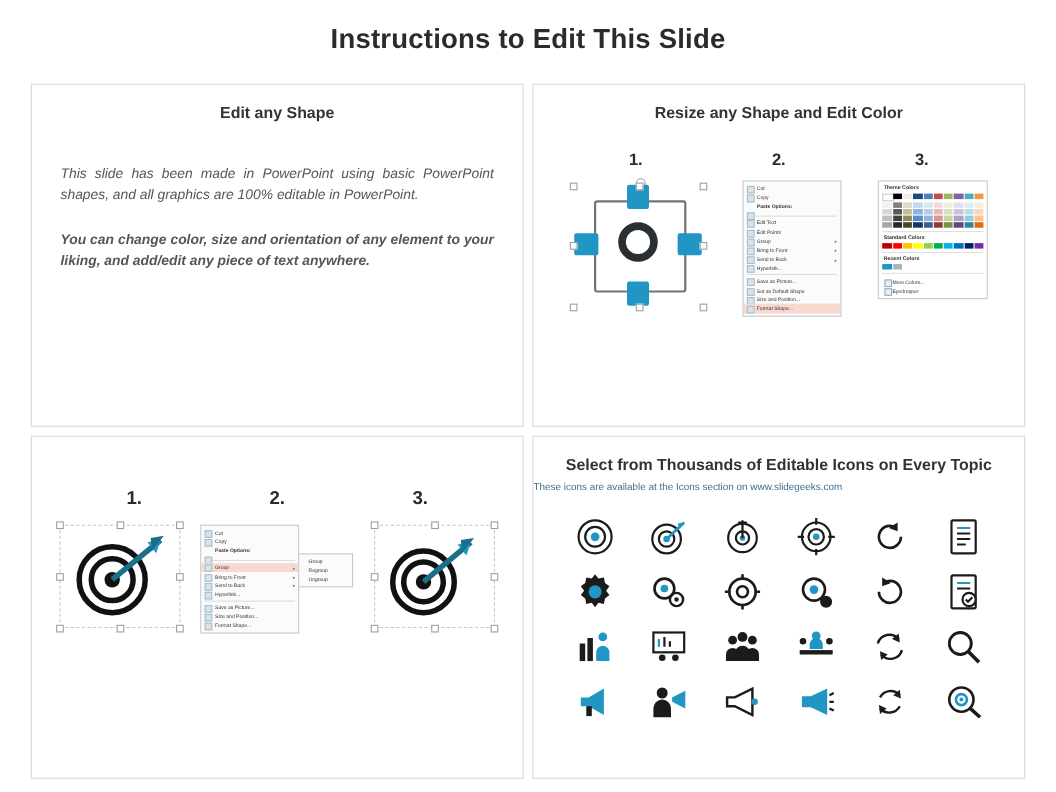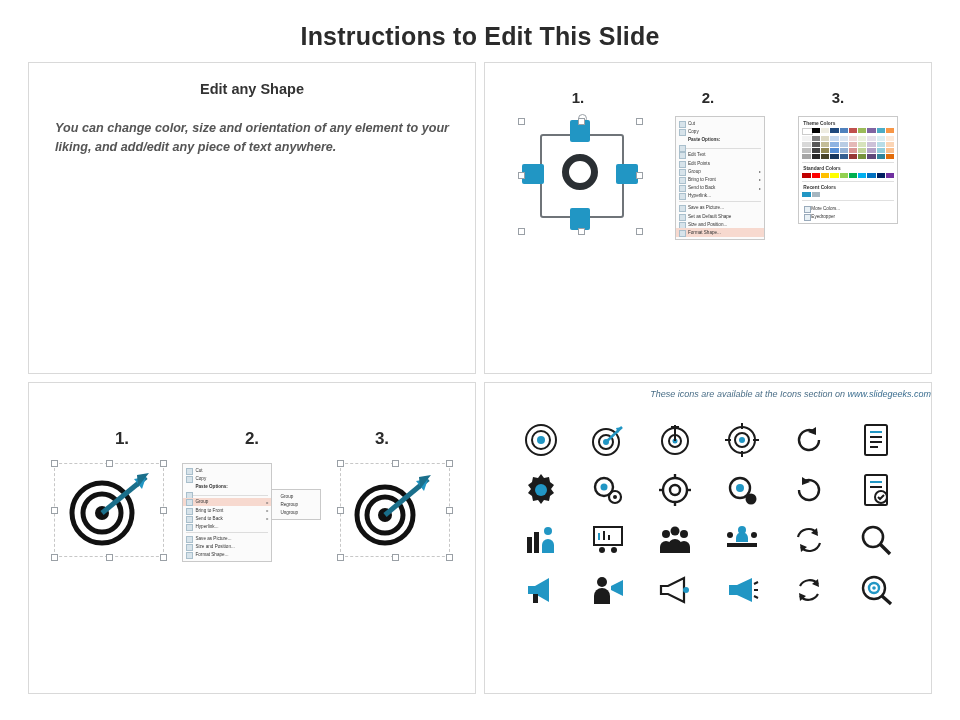--- a/index.html
+++ b/index.html
@@ -14,21 +14,21 @@
   .title{
     text-align:center;
     font-size:25px;
     font-weight:bold;
     color:#2b2b2b;
     padding-top:22px;
     letter-spacing:.2px;
   }
   .grid{
     position:absolute;
-    left:28px;top:62px;
+    left:28px;top:76px;
     width:904px;height:630px;
     display:grid;
     grid-template-columns:448px 448px;
     grid-template-rows:312px 312px;
     gap:8px;
   }
   .panel{
     border:1px solid #d9d9d9;
     background:#fff;
     position:relative;
@@ -36,25 +36,24 @@
     overflow:hidden;
   }
   .panel-title{
     text-align:center;
     font-size:14.5px;
     font-weight:bold;
     color:#333;
     margin-top:18px;
   }
   .panel-sub{
-    text-align:right;
+    text-align:left;
     font-size:9px;
     color:#4a6e87;
     margin-top:6px;
-    font-style:italic;
   }
   .panel-sub .url{color:#3b6e90;}
   .body-text{
     margin:38px 26px 0 26px;
     font-size:12.6px;
     font-style:italic;
     color:#555;
     line-height:19px;
     text-align:justify;
   }
@@ -152,24 +151,26 @@
 <body>
 
 <div class="slide">
 
   <div class="title">Instructions to Edit This Slide</div>
 
   <div class="grid">
 
     <div class="panel">
       <div class="panel-title">Edit any Shape</div>
+      <div class="body-text">This slide has been made in PowerPoint using basic PowerPoint shapes, and all graphics are 100% editable in PowerPoint.</div>
       <div class="body-text second">You can change color, size and orientation of any element to your liking, and add/edit any piece of text anywhere.</div>
     </div>
 
     <div class="panel">
+      <div class="panel-title">Resize any Shape and Edit Color</div>
 
       <div class="numrow">
         <span class="num">1.</span>
         <span class="num">2.</span>
         <span class="num">3.</span>
       </div>
 
       <div class="figrow">
 
         <div class="fig shapefig">
@@ -385,20 +386,21 @@
           <div class="hdl" style="left:106px;top:44px"></div>
           <div class="hdl" style="left:-3px;top:91px"></div>
           <div class="hdl" style="left:52px;top:91px"></div>
           <div class="hdl" style="left:106px;top:91px"></div>
         </div>
 
       </div>
     </div>
 
     <div class="panel">
+      <div class="panel-title">Select from Thousands of Editable Icons on Every Topic</div>
       <div class="panel-sub">
         <span>These icons are available  at the Icons section on  </span><span class="url">www.slidegeeks.com</span>
       </div>
 
       <div class="icons">
 
         <svg width="34" height="34" viewBox="0 0 34 34">
           <circle cx="17" cy="17" r="15" fill="none" stroke="#1b1b1b" stroke-width="2"></circle>
           <circle cx="17" cy="17" r="9" fill="none" stroke="#1b1b1b" stroke-width="2"></circle>
           <circle cx="17" cy="17" r="4" fill="#2196c4"></circle>

